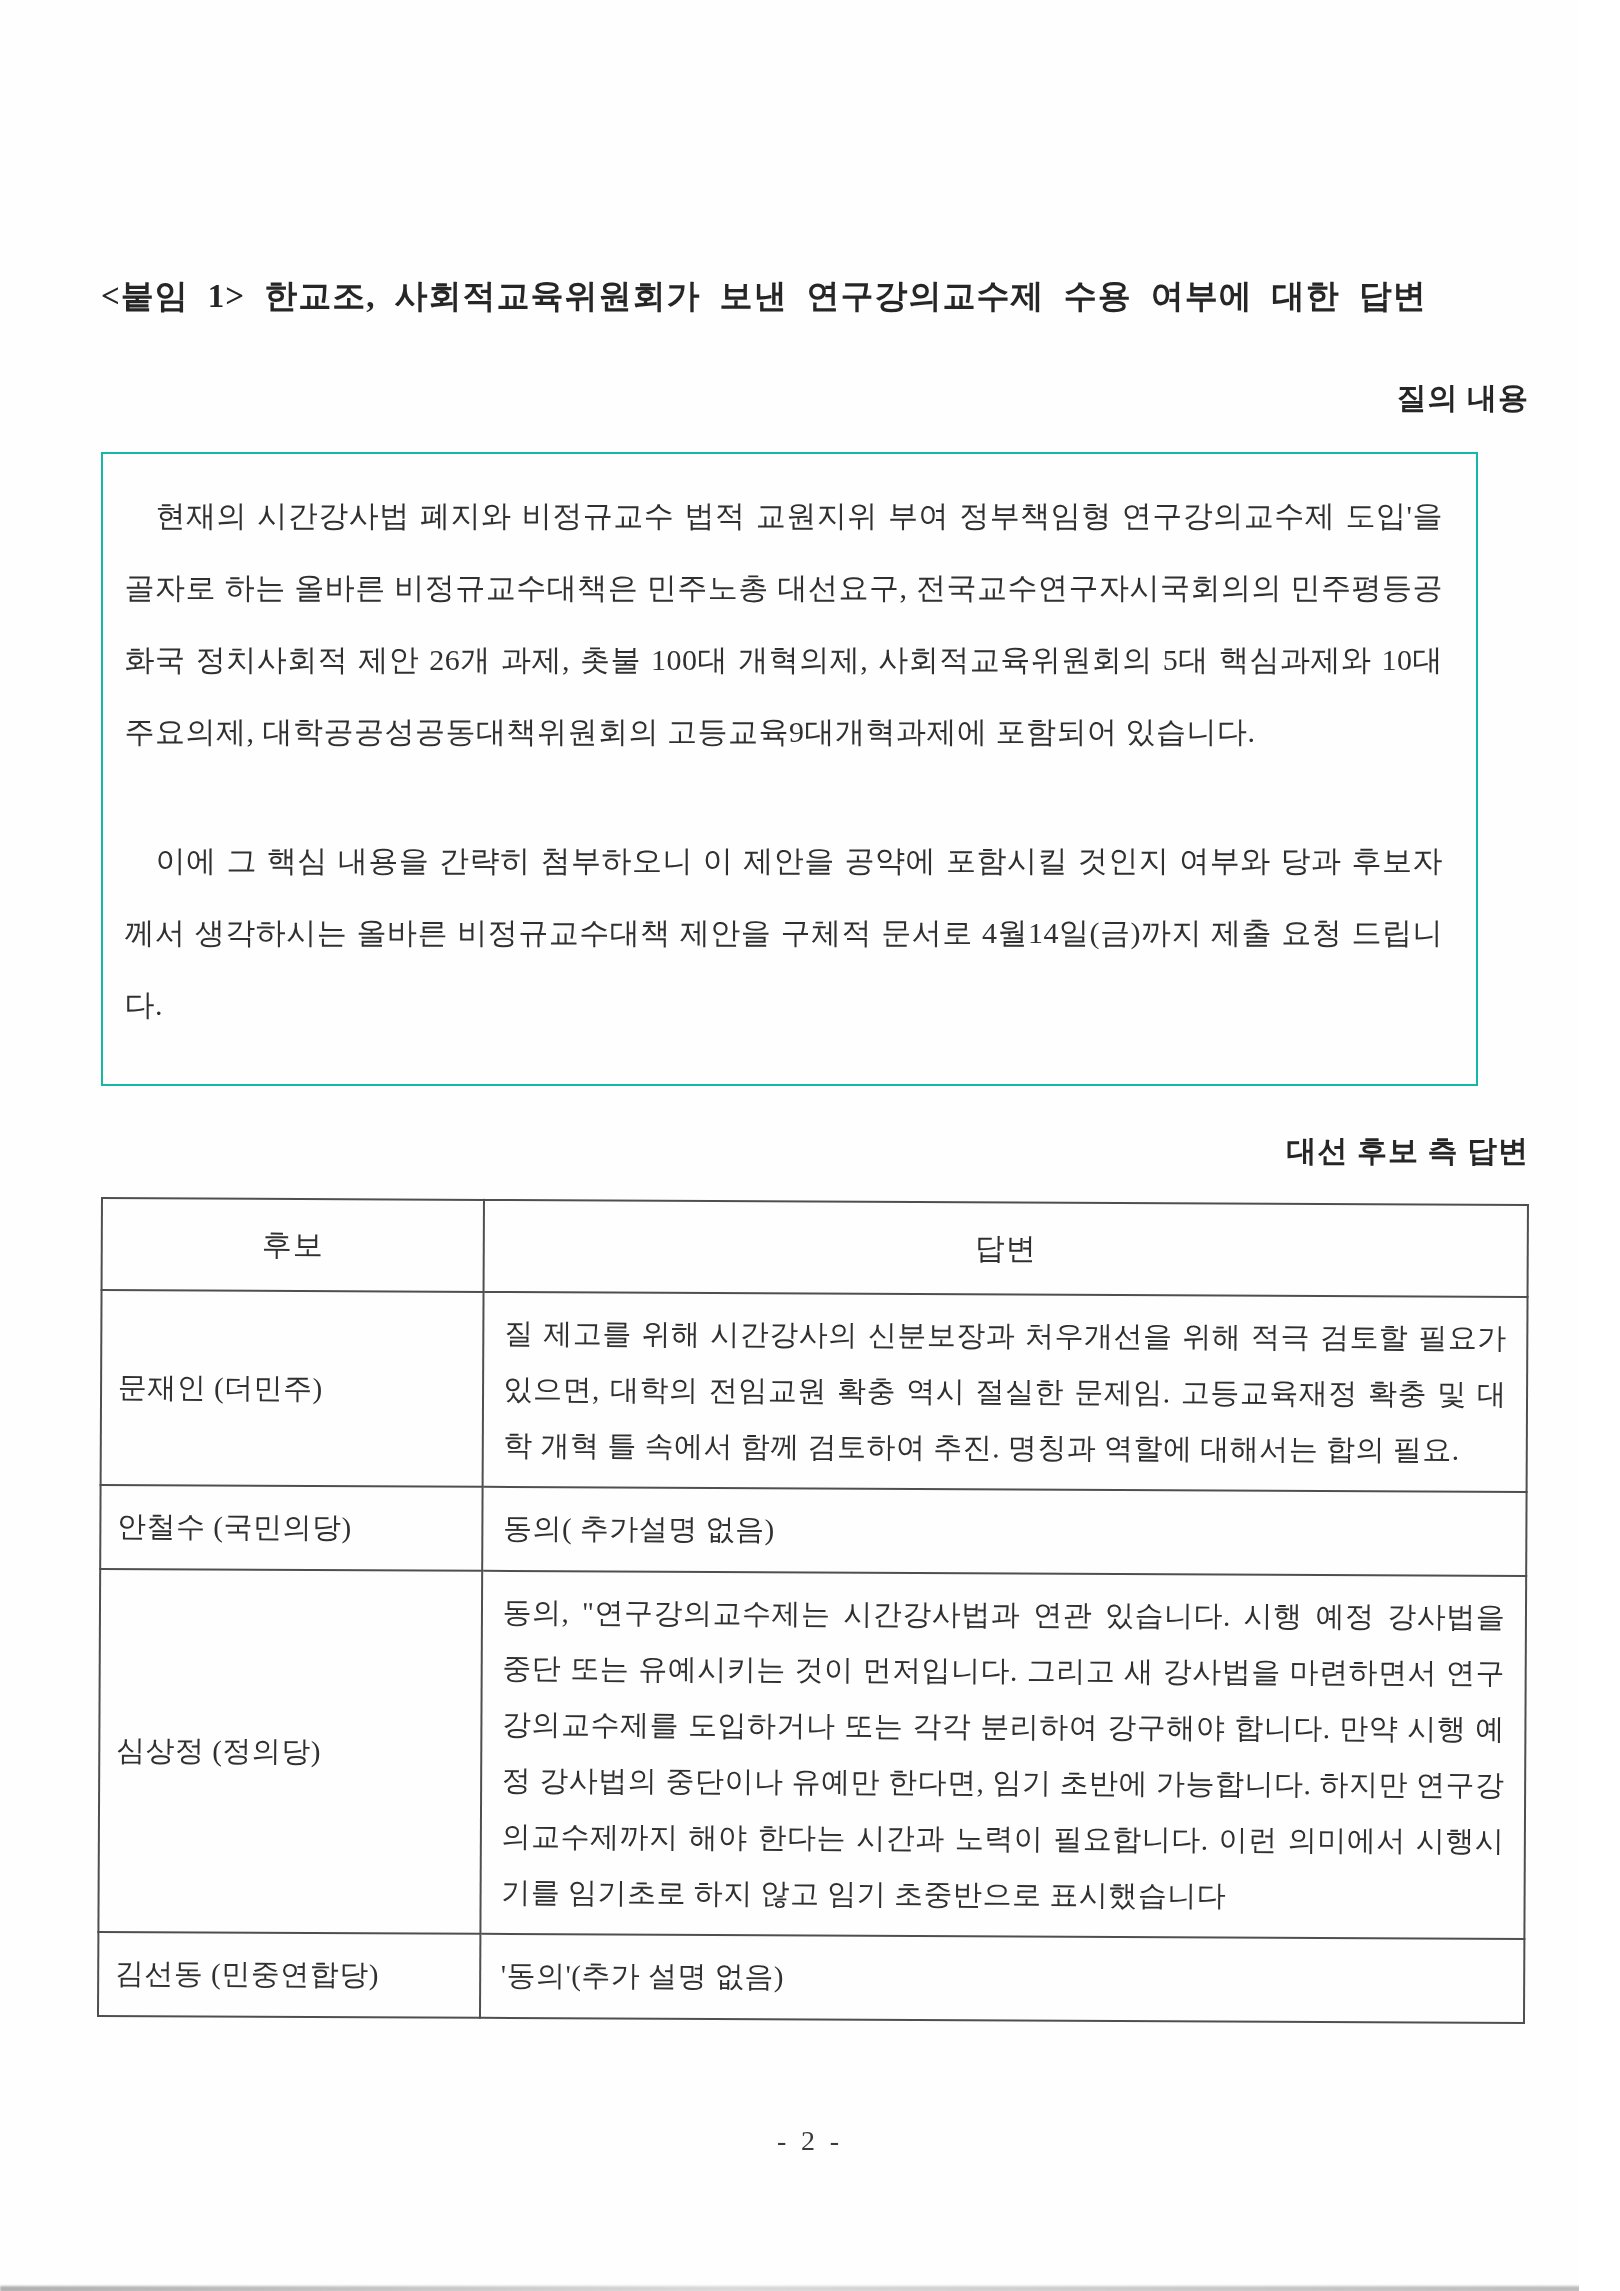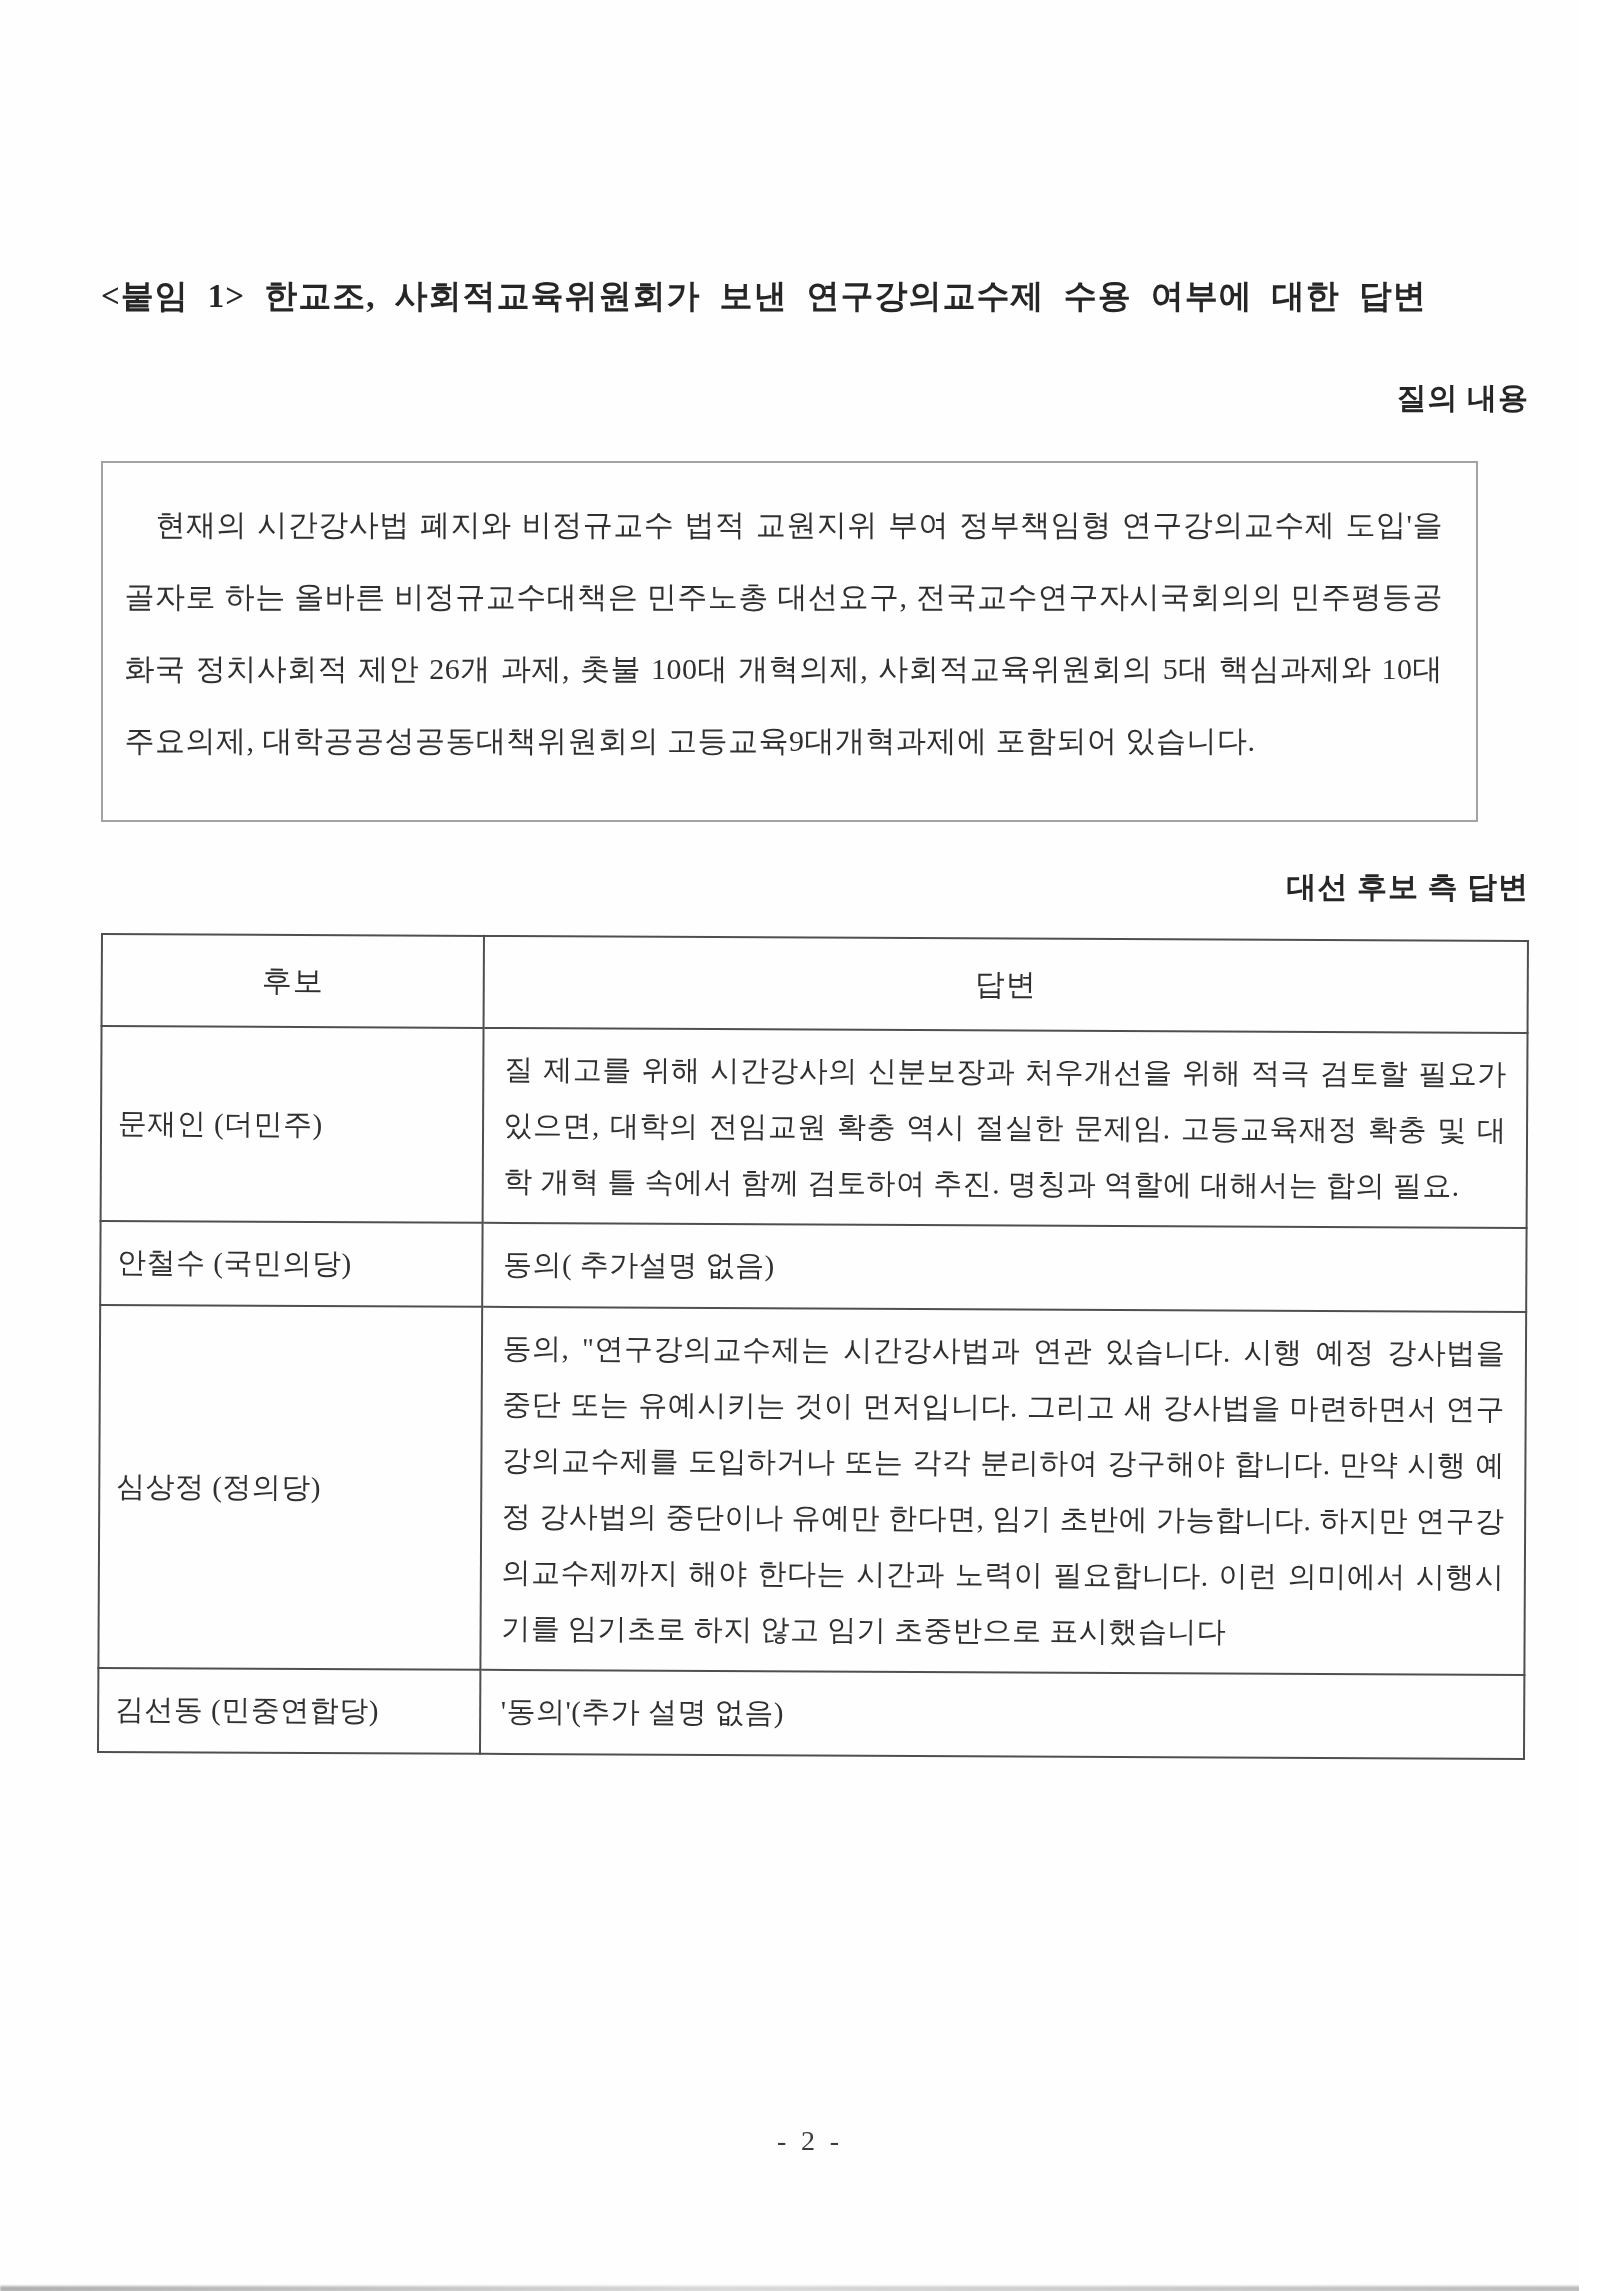--- a/index.html
+++ b/index.html
@@ -34,23 +34,23 @@
   }
   .section-heading {
     font-size: 30px;
     font-weight: bold;
     letter-spacing: 1px;
     color: #262626;
     text-align: right;
   }
   .question-heading { margin-top: 51px; }
   .quote-box {
-    margin-top: 42px;
+    margin-top: 33px;
     margin-right: 51px;
-    border: 2px solid #a3a3a3;
+    border: 2px solid #14b8a6;
     padding: 25.5px 33px 43px 21.6px;
     font-size: 30px;
     line-height: 72px;
     letter-spacing: 0.5px;
     text-align: justify;
     color: #303030;
   }
   .quote-box p { text-indent: 31px; }
   .quote-box p + p { margin-top: 57px; }
   .answers-heading { margin-top: 45px; }
@@ -118,20 +118,21 @@
 
 <div class="page">
   <div class="content">
 
     <h1 class="doc-title">&lt;붙임 1&gt; 한교조, 사회적교육위원회가 보낸 연구강의교수제 수용 여부에 대한 답변</h1>
 
     <h2 class="section-heading question-heading">질의 내용</h2>
 
     <div class="quote-box">
       <p>현재의 시간강사법 폐지와 비정규교수 법적 교원지위 부여 정부책임형 연구강의교수제 도입'을 골자로 하는 올바른 비정규교수대책은 민주노총 대선요구, 전국교수연구자시국회의의 민주평등공화국 정치사회적 제안 26개 과제, 촛불 100대 개혁의제, 사회적교육위원회의 5대 핵심과제와 10대 주요의제, 대학공공성공동대책위원회의 고등교육9대개혁과제에 포함되어 있습니다.</p>
+      <p>이에 그 핵심 내용을 간략히 첨부하오니 이 제안을 공약에 포함시킬 것인지 여부와 당과 후보자께서 생각하시는 올바른 비정규교수대책 제안을 구체적 문서로 4월14일(금)까지 제출 요청 드립니다.</p>
     </div>
 
     <h2 class="section-heading answers-heading">대선 후보 측 답변</h2>
 
     <div class="answers-table-wrap">
       <table class="answers-table">
         <thead>
           <tr>
             <th>후보</th>
             <th>답변</th>

